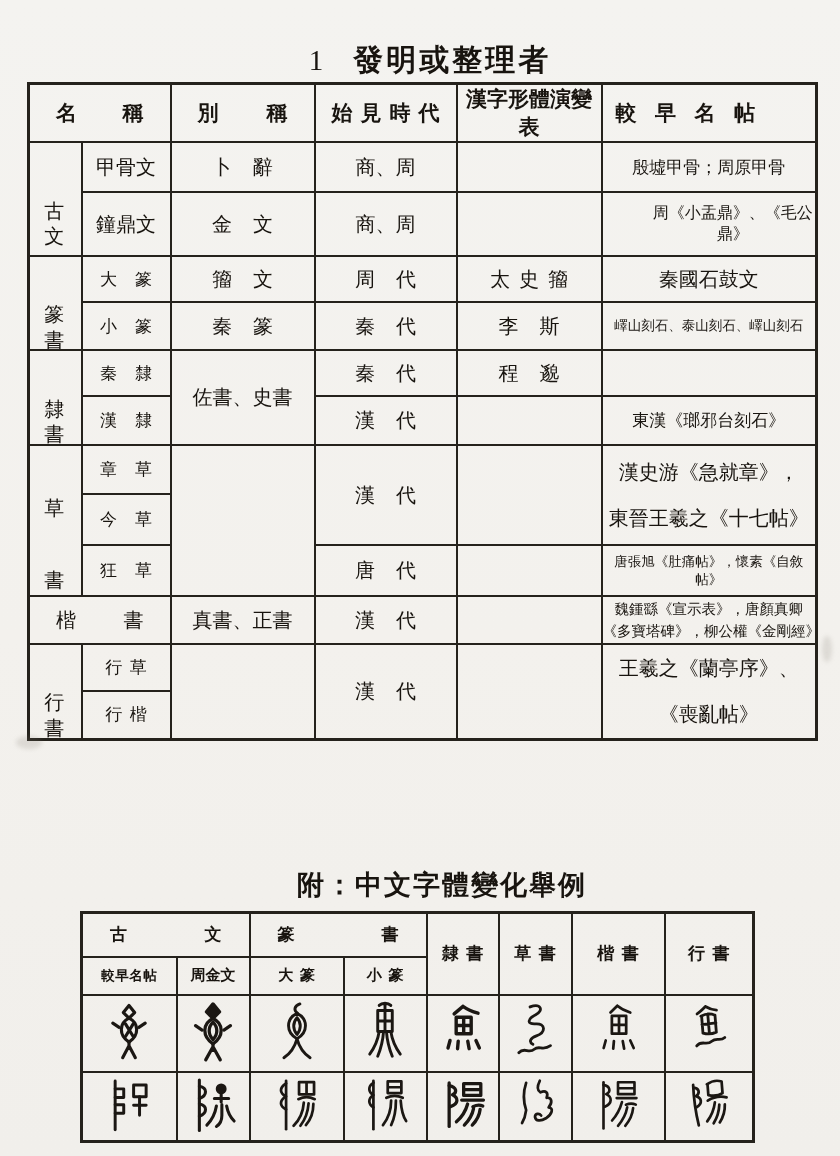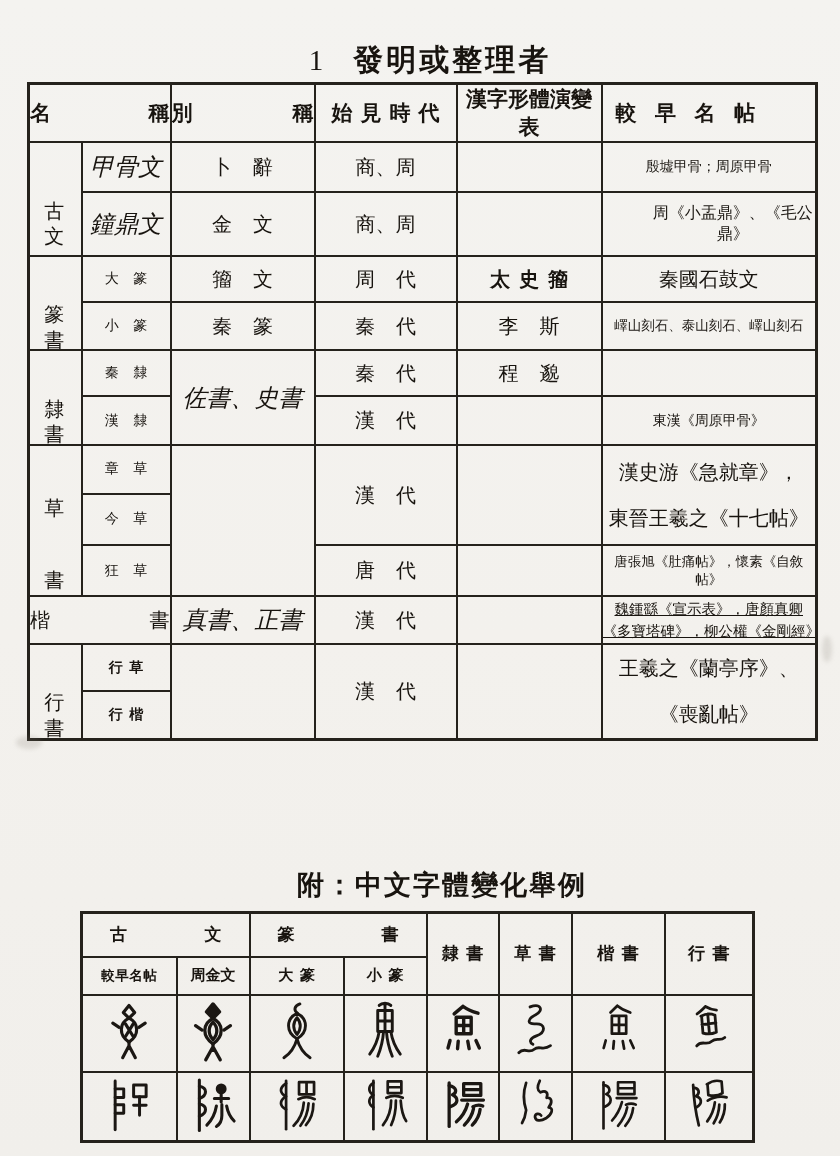--- a/index.html
+++ b/index.html
@@ -28,39 +28,39 @@
   table{border-collapse:collapse;table-layout:fixed;position:absolute;background:transparent;}
   #t1{left:27px;top:82px;width:788px;border:3px solid #25221c;}
   #t2{left:80px;top:911px;width:672px;border:3px solid #25221c;}
   td,th{border:2px solid #25221c;padding:0;text-align:center;vertical-align:middle;overflow:hidden;}
   th{
     font-family:"Liberation Sans","DejaVu Sans",sans-serif;
     font-weight:700;font-size:21px;
   }
   td{font-size:19px;}
   
-  .jspread{display:block;text-align:justify;text-align-last:justify;padding:0 0;}
+  .jspread{display:block;text-align:justify;text-align-last:justify;padding:0 26px;}
   .jspread-era{display:block;text-align:justify;text-align-last:justify;padding:0 16px;}
   .works-head{display:block;text-align:justify;text-align-last:justify;padding:0 60px 0 13px;}
   .jspread2{display:block;text-align:justify;text-align-last:justify;padding:0 27px;}
   
   .ls1{letter-spacing:1.05em;margin-right:-1.05em;}
-  .ls-sm{letter-spacing:0.45em;margin-right:-0.45em;font-weight:bold;}
+  .ls-sm{letter-spacing:0.45em;margin-right:-0.45em;}
   
   .vtext{writing-mode:vertical-rl;text-orientation:upright;letter-spacing:1.25em;display:inline-block;transform:translateY(0.63em);font-size:20px;}
   .vtext-tall{letter-spacing:3.6em;transform:translateY(1.8em);}
   
   .f20{font-size:20px;}
-  .f19{font-size:14px;}
-  .f18{font-size:24px;font-style:italic;}
+  .f19{font-size:17px;}
+  .f18{font-size:20px;}
   .f16{font-size:16px;padding-left:48px;}
   .f14{font-size:14.5px;}
   .f13{font-size:13.5px;}
   .wline{line-height:46px;white-space:nowrap;}
-  .wline-sm{line-height:22px;white-space:nowrap;text-decoration:underline;}
+  .wline-sm{line-height:22px;white-space:nowrap;}
   
   #t2 th{font-size:17px;}
   #t2 .sub{font-size:15px;}
   #t2 .sub-sm{font-size:13.5px;letter-spacing:0.5px;}
   .glyph-cell svg{display:block;margin:0 auto;}
   
   .smudge{position:absolute;border-radius:50%;filter:blur(2px);background:rgba(120,115,108,0.18);}
   .smudge.a{left:16px;top:736px;width:26px;height:13px;}
   .smudge.b{left:822px;top:636px;width:10px;height:26px;}
 </style>
@@ -132,21 +132,21 @@
     <td class="f19"><span class="ls1">秦隸</span></td>
     <td rowspan="2" class="f18"><span>佐書、史書</span></td>
     <td class="f20"><span class="ls1">秦代</span></td>
     <td class="f20"><span class="ls1">程邈</span></td>
     <td></td>
   </tr>
   <tr style="height:49px">
     <td class="f19"><span class="ls1">漢隸</span></td>
     <td class="f20"><span class="ls1">漢代</span></td>
     <td></td>
-    <td class="f19"><span>東漢《周原甲骨》</span></td>
+    <td class="f19"><span>東漢《瑯邪台刻石》</span></td>
   </tr>
 
   <tr style="height:46px">
     <td rowspan="3"><span class="vtext vtext-tall">草書</span></td>
     <td class="f19"><span class="ls1">章草</span></td>
     <td rowspan="3"></td>
     <td rowspan="2" class="f20"><span class="ls1">漢代</span></td>
     <td rowspan="2"></td>
     <td rowspan="2" class="f20">
       <div class="wline">漢史游《急就章》，</div>

